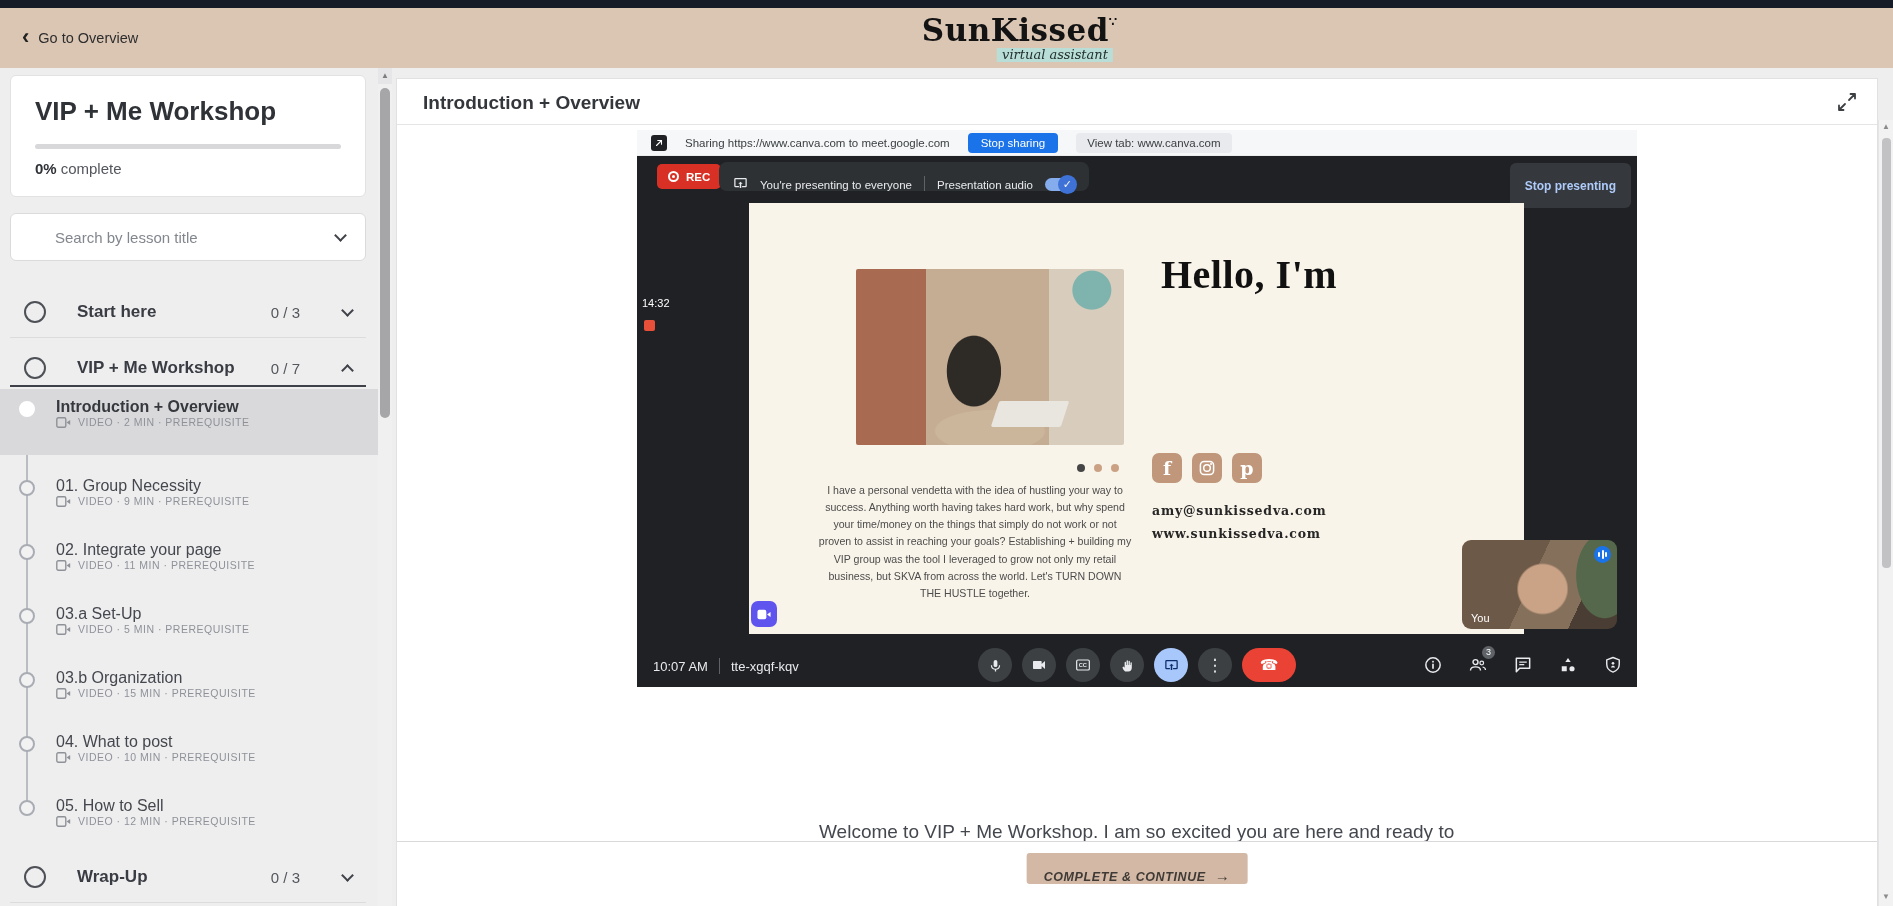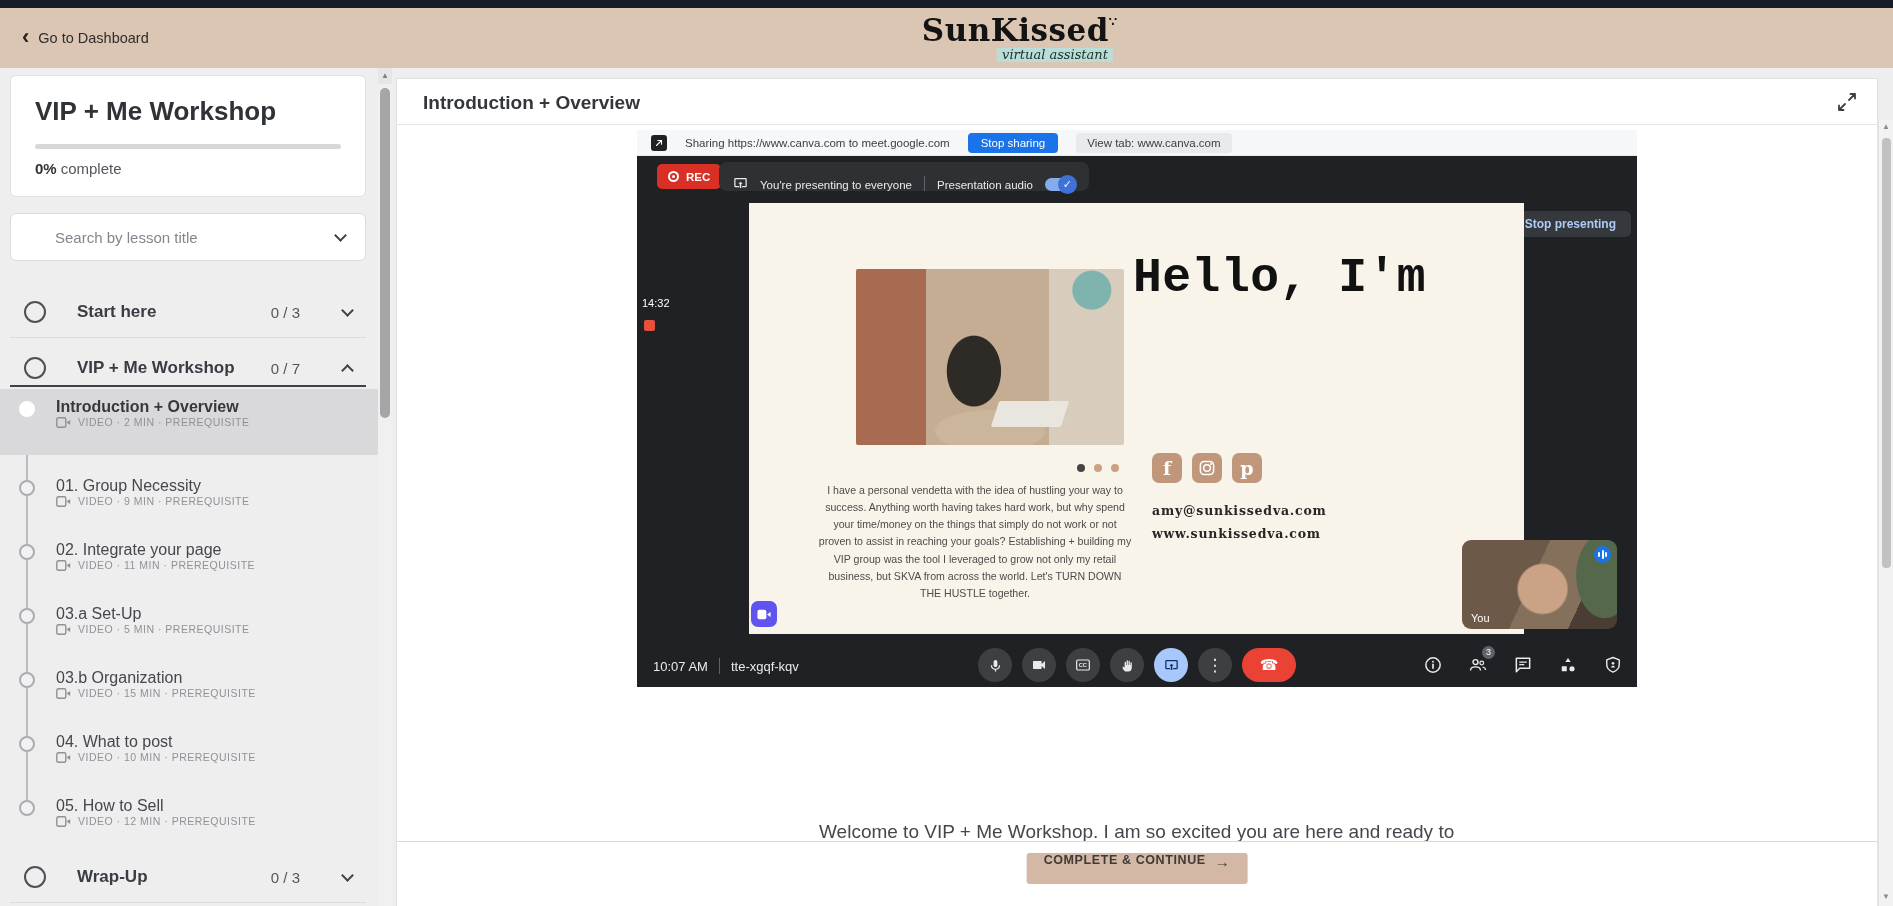--- a/index.html
+++ b/index.html
@@ -65,39 +65,39 @@
 
   .meet{ position:relative; height:531px; background:#202124; }
   .meet-top{ position:absolute; left:6px; top:6px; width:100%; height:30px; }
   .rec-pill{ position:absolute; left:14px; top:2px; height:25px; background:#d93025; border-radius:5px; color:#fff; display:flex; align-items:center; gap:7px; padding:0 11px; font-size:11.5px; font-weight:700; }
   .rec-dot{ width:11px; height:11px; border:2px solid #fff; border-radius:50%; position:relative; }
   .rec-dot::after{ content:""; position:absolute; inset:2px; background:#fff; border-radius:50%; }
   .present-pill{ position:absolute; left:76px; top:0; height:29px; background:#2e3134; border-radius:8px; display:flex; align-items:flex-end; gap:12px; padding:0 14px; color:#e8eaed; font-size:11.5px; }
   .pp-sep{ width:1px; height:15px; background:#5f6368; }
   .toggle{ position:relative; width:30px; height:13px; background:#8ab4f8; opacity:.95; border-radius:7px; cursor:pointer; }
   .toggle-knob{ position:absolute; right:-2px; top:-3px; width:19px; height:19px; border-radius:50%; background:#3f76e0; color:#fff; font-size:11px; line-height:19px; text-align:center; }
-  .stop-presenting{ position:absolute; right:12px; top:1px; height:26px; background:#35383c; border:none; border-radius:6px; color:#aecbfa; font-weight:700; font-size:12px; padding:0 15px; cursor:pointer; font-family:inherit;margin-top:48px; }
+  .stop-presenting{ position:absolute; right:12px; top:1px; height:45px; background:#35383c; border:none; border-radius:6px; color:#aecbfa; font-weight:700; font-size:12px; padding:0 15px; cursor:pointer; font-family:inherit; }
 
   .rec-timer{ position:absolute; left:5px; top:141px; color:#fff; font-size:11px; }
   .rec-stop-sq{ position:absolute; left:7px; top:164px; width:11px; height:11px; background:#e8503a; border-radius:2px; cursor:pointer; }
 
   .slide{ position:absolute; left:112px; top:47px; width:775px; height:431px; background:#f9f4e9; }
   .slide-photo{ position:absolute; left:107px; top:66px; width:268px; height:176px; border-radius:2px; overflow:hidden;
     background:
       radial-gradient(circle 20px at 88% 12%, #7fb3ad 0 19px, transparent 20px),
       radial-gradient(ellipse 46px 60px at 44% 58%, #2e2a26 0 58%, transparent 60%),
       radial-gradient(ellipse 90px 34px at 50% 92%, #cbb59b 0 60%, transparent 62%),
       linear-gradient(90deg, #a96a52 0 26%, #c4ad93 26% 72%, #d8cdbc 72%);
   }
   .slide-photo::after{ content:""; position:absolute; left:52%; bottom:10%; width:70px; height:26px; background:#e9e6df; transform:skewX(-18deg); border-radius:2px; }
   .carousel-dots{ position:absolute; left:328px; top:261px; display:flex; gap:9px; }
   .carousel-dots span{ width:8px; height:8px; border-radius:50%; cursor:pointer; }
   .dot-a{ background:#454545; } .dot-b{ background:#cba184; }
   .slide-bio{ position:absolute; left:68px; top:279px; width:316px; font-size:10.6px; line-height:1.62; color:#4c4c4c; text-align:center; }
-  .hello-line1{ position:absolute; left:384px; top:48px; font-family:Liberation Mono, monospace; font-weight:700; font-size:48px; color:#111; letter-spacing:0.5px; }
+  .hello-line1{ position:absolute; left:412px; top:48px; font-family:Liberation Serif, serif; font-weight:700; font-size:40px; color:#111; letter-spacing:0.5px; }
   .hello-line2{ position:absolute; left:398px; top:103px; font-size:60px; color:#a6c6bc; letter-spacing:7px; text-shadow:2px 2px 0 #e4ddcd; }
   .social-row{ position:absolute; left:403px; top:250px; display:flex; gap:10px; }
   .social-sq{ width:30px; height:30px; background:#c0977b; border-radius:7px; color:#fff; display:flex; align-items:center; justify-content:center; font-weight:700; font-size:19px; font-family:"DejaVu Serif", serif; cursor:pointer; }
   .slide-contact{ position:absolute; left:403px; top:296px; font-family:"DejaVu Serif", serif; font-weight:700; font-size:12.5px; letter-spacing:0.8px; color:#262626; line-height:1.85; }
   .canva-btn{ position:absolute; left:2px; top:398px; width:26px; height:26px; background:#5f55ee; border-radius:7px; display:flex; align-items:center; justify-content:center; cursor:pointer; }
 
   .webcam{ position:absolute; right:20px; bottom:58px; width:155px; height:89px; border-radius:9px; overflow:hidden;
     background:
       radial-gradient(circle 26px at 52% 55%, #caa386 0 24px, transparent 26px),
       radial-gradient(ellipse 40px 60px at 92% 40%, #55684b 0 70%, transparent 72%),
@@ -116,41 +116,41 @@
   .mbtn.endcall{ width:54px; border-radius:17px; background:#ea4335; color:#fff; font-size:15px; }
   .more-glyph{ font-size:17px; color:#e8eaed; }
   .mb-right{ position:absolute; right:14px; bottom:12px; display:flex; align-items:center; gap:25px; }
   .mb-ricon{ position:relative; cursor:pointer; width:20px; height:20px; }
   .ppl-badge{ position:absolute; top:-9px; right:-7px; min-width:13px; height:13px; border-radius:7px; background:#5f6368; color:#fff; font-size:9px; line-height:13px; text-align:center; padding:0 2px; }
 
   
   .body-text{ position:absolute; left:422px; top:740px; width:680px; font-size:19px; line-height:1.42; color:#44484e; }
   .body-text p{ margin-bottom:24px; }
   .footer-bar{ position:absolute; left:397px; top:841px; width:1480px; height:65px; background:#fff; border-top:1px solid #d9d9db; z-index:5; }
-  .complete-btn{ position:absolute; left:50%; top:11px; transform:translateX(-50%); background:#d2b8a5; border:none; border-radius:3px; height:31px; padding:0 17px; font-family:inherit; font-size:12.5px; font-weight:700; letter-spacing:0.6px; color:#3f3a35; cursor:pointer; display:flex; align-items:flex-start; gap:9px; white-space:nowrap; }
+  .complete-btn{ position:absolute; left:50%; top:11px; transform:translateX(-50%); background:#d2b8a5; border:none; border-radius:3px; height:31px; padding:0 17px; font-family:inherit; font-size:12.5px; font-weight:700; letter-spacing:0.6px; color:#3f3a35; cursor:pointer; display:flex; align-items:flex-end; gap:9px; white-space:nowrap;font-style:italic; }
   .complete-arrow{ font-size:15px; font-weight:400; }
 
   
   .page-scroll{ position:absolute; right:0; top:120px; bottom:0; width:15px; background:#f2f2f3; border-left:1px solid #e4e4e6; }
   .page-scroll .arrow{ display:block; width:100%; height:14px; color:#8b8b8d; font-size:8px; text-align:center; line-height:14px; cursor:pointer; }
   .page-scroll .arrow.bottom{ position:absolute; bottom:2px; }
   .pg-thumb{ position:absolute; left:3px; top:18px; width:9px; height:430px; background:#c2c2c4; border-radius:4px; cursor:grab; }
 
   svg{ display:block; }
 </style>
 </head>
 <body>
 
 <div class="screen">
   <div class="top-strip"></div>
 
   <div class="app-header">
     <div class="back-link">
       <span class="back-chevron">‹</span>
-      <span>Go to Dashboard</span>
+      <span>Go to Overview</span>
     </div>
     <div class="logo">
       <div>
         <span class="logo-title">SunKissed</span><span class="logo-title logo-dots">∵</span>
       </div>
       <span class="logo-sub">virtual assistant</span>
     </div>
   </div>
 
   <div class="course-card">

